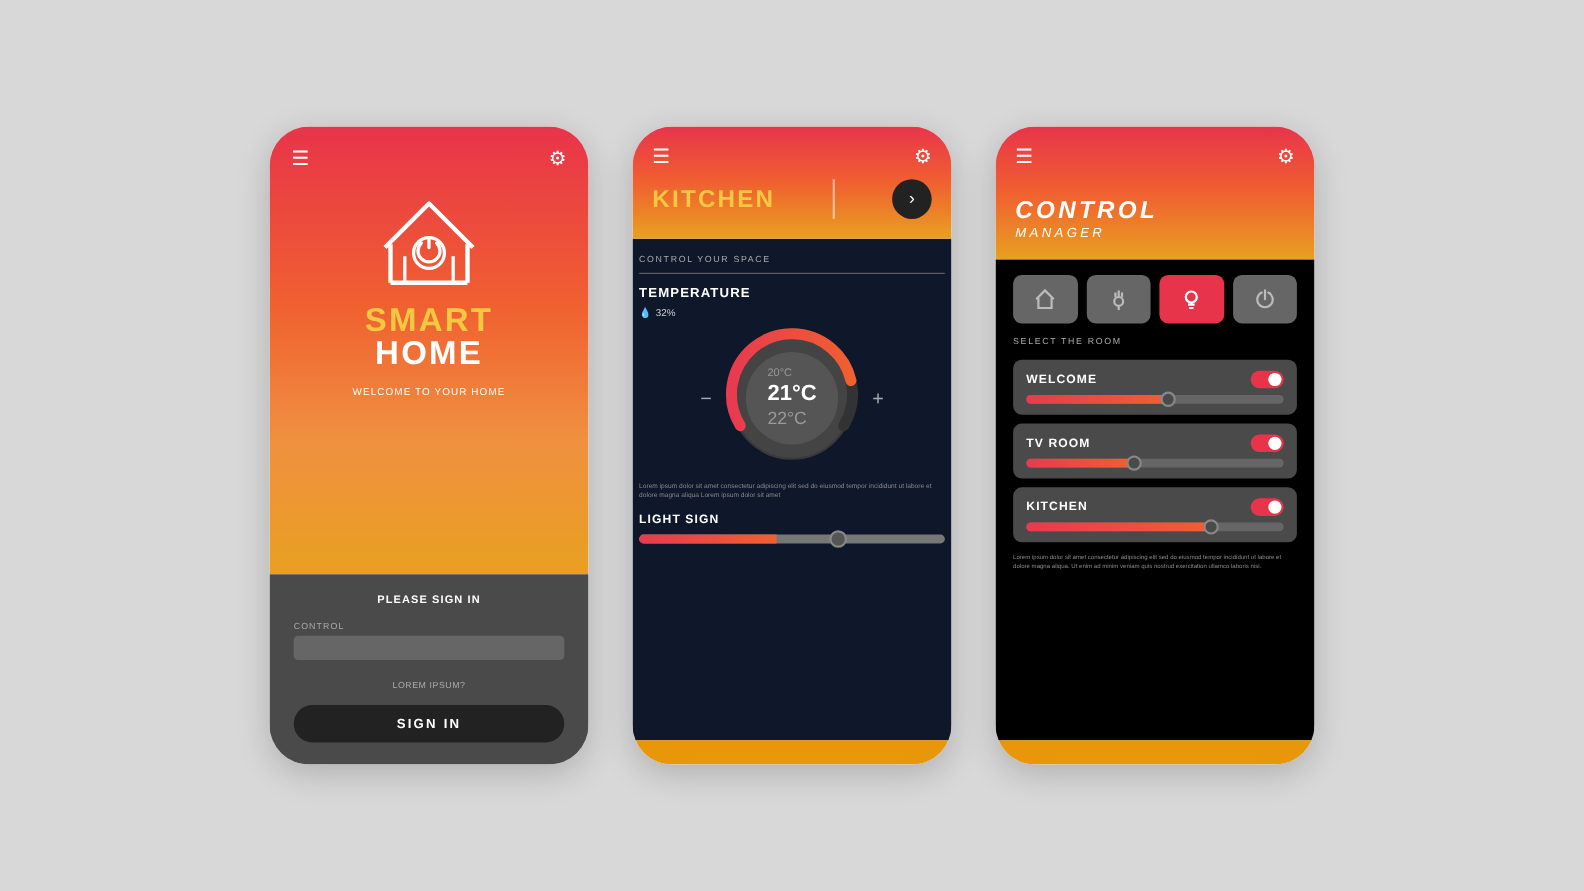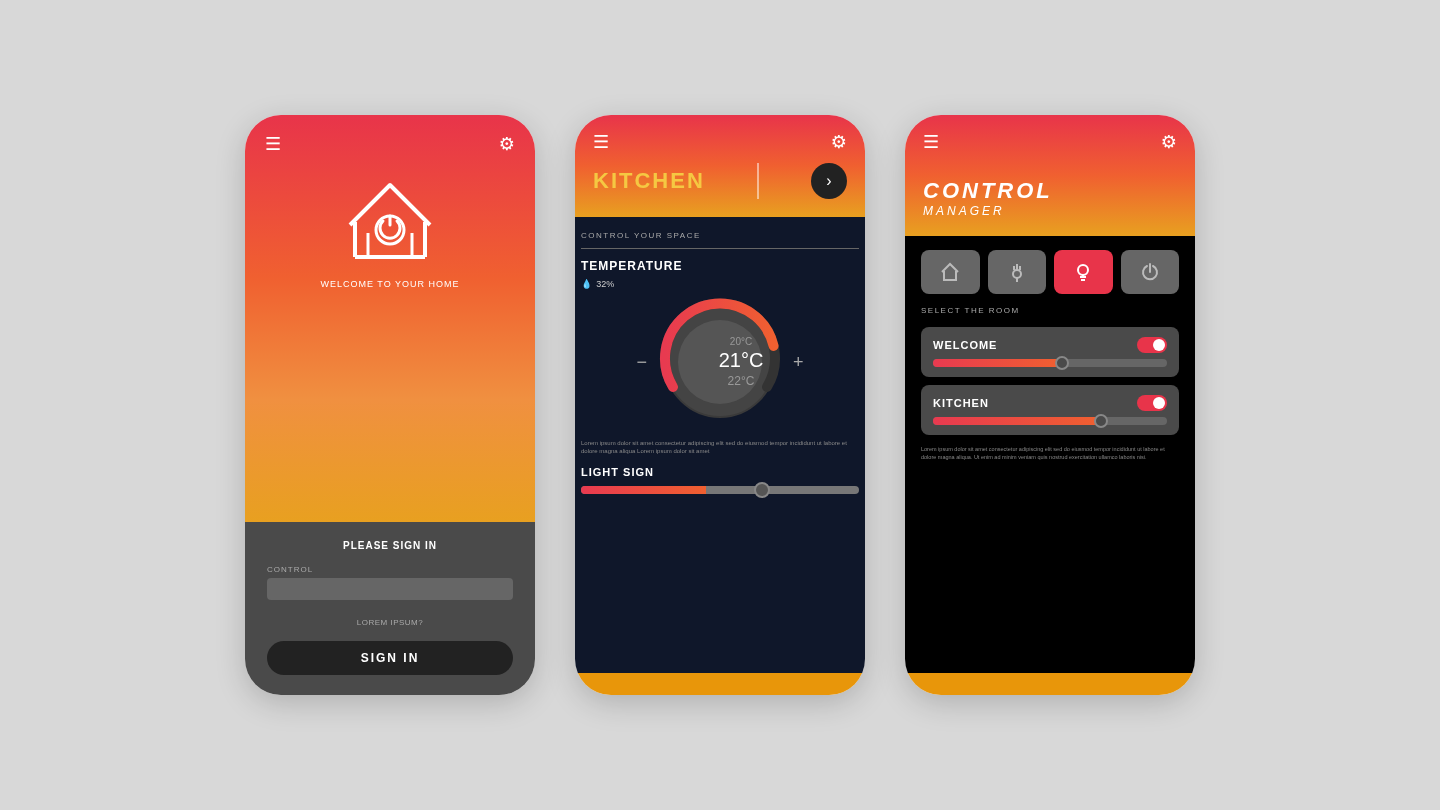--- a/index.html
+++ b/index.html
@@ -221,36 +221,35 @@
     }
     .gauge-svg {
       width: 130px;
       height: 130px;
     }
     .gauge-center-text {
       position: absolute;
       top: 50%;
       left: 50%;
       transform: translate(-50%, -50%);
-      text-align: center;
-      margin-left: 21px;
+      text-align: left;
     }
     .temp-main {
       color: white;
       font-size: 20px;
-      font-weight: 400;
+      font-weight: 700;
     }
     .temp-above {
       color: #999;
       font-size: 10px;
       margin-bottom: 2px;
     }
     .temp-below {
       color: #999;
-      font-size: 12px;
+      font-size: 16px;
       margin-top: 2px;
     }
     .lorem-small {
       color: #888;
       font-size: 6px;
       line-height: 1.4;
       margin-top: 4px;
       margin-bottom: 10px;
     }
     .light-room-label {
@@ -439,20 +438,24 @@
         <line x1="28" y1="82" x2="28" y2="58" stroke="white" stroke-width="3"></line>
 
         <line x1="72" y1="82" x2="72" y2="58" stroke="white" stroke-width="3"></line>
 
         <circle cx="50" cy="55" r="14" fill="none" stroke="white" stroke-width="3"></circle>
 
         <path d="M43,46 A10,10 0 1,0 57,46" fill="none" stroke="white" stroke-width="3" stroke-linecap="round"></path>
 
         <line x1="50" y1="41" x2="50" y2="50" stroke="white" stroke-width="3" stroke-linecap="round"></line>
       </svg>
+    </div>
+    <div class="smart-home-title">
+      <div class="smart-text">SMART</div>
+      <div class="home-text">HOME</div>
     </div>
     <div class="welcome-text">WELCOME TO YOUR HOME</div>
   </div>
   <div class="phone1-body">
     <div class="sign-in-title">PLEASE SIGN IN</div>
     <div>
       <div class="field-label">CONTROL</div>
       <div class="input-field"></div>
     </div>
     <div class="lorem-text">LOREM IPSUM?</div>
@@ -567,20 +570,32 @@
         <div class="toggle on">
           <div class="toggle-thumb"></div>
         </div>
       </div>
       <div class="room-slider-track">
         <div class="room-slider-fill" style="width:55%; background: linear-gradient(90deg, #e83a50, #f06030);"></div>
         <div class="room-slider-thumb" style="left: calc(55% - 7px);"></div>
       </div>
     </div>
 
+    <div class="room-card">
+      <div class="room-card-header">
+        <span class="room-name">TV ROOM</span>
+        <div class="toggle on">
+          <div class="toggle-thumb"></div>
+        </div>
+      </div>
+      <div class="room-slider-track">
+        <div class="room-slider-fill" style="width:42%; background: linear-gradient(90deg, #e83a50, #f06030);"></div>
+        <div class="room-slider-thumb" style="left: calc(42% - 7px);"></div>
+      </div>
+    </div>
 
     <div class="room-card">
       <div class="room-card-header">
         <span class="room-name">KITCHEN</span>
         <div class="toggle on">
           <div class="toggle-thumb"></div>
         </div>
       </div>
       <div class="room-slider-track">
         <div class="room-slider-fill" style="width:72%; background: linear-gradient(90deg, #e83a50, #f06030);"></div>

